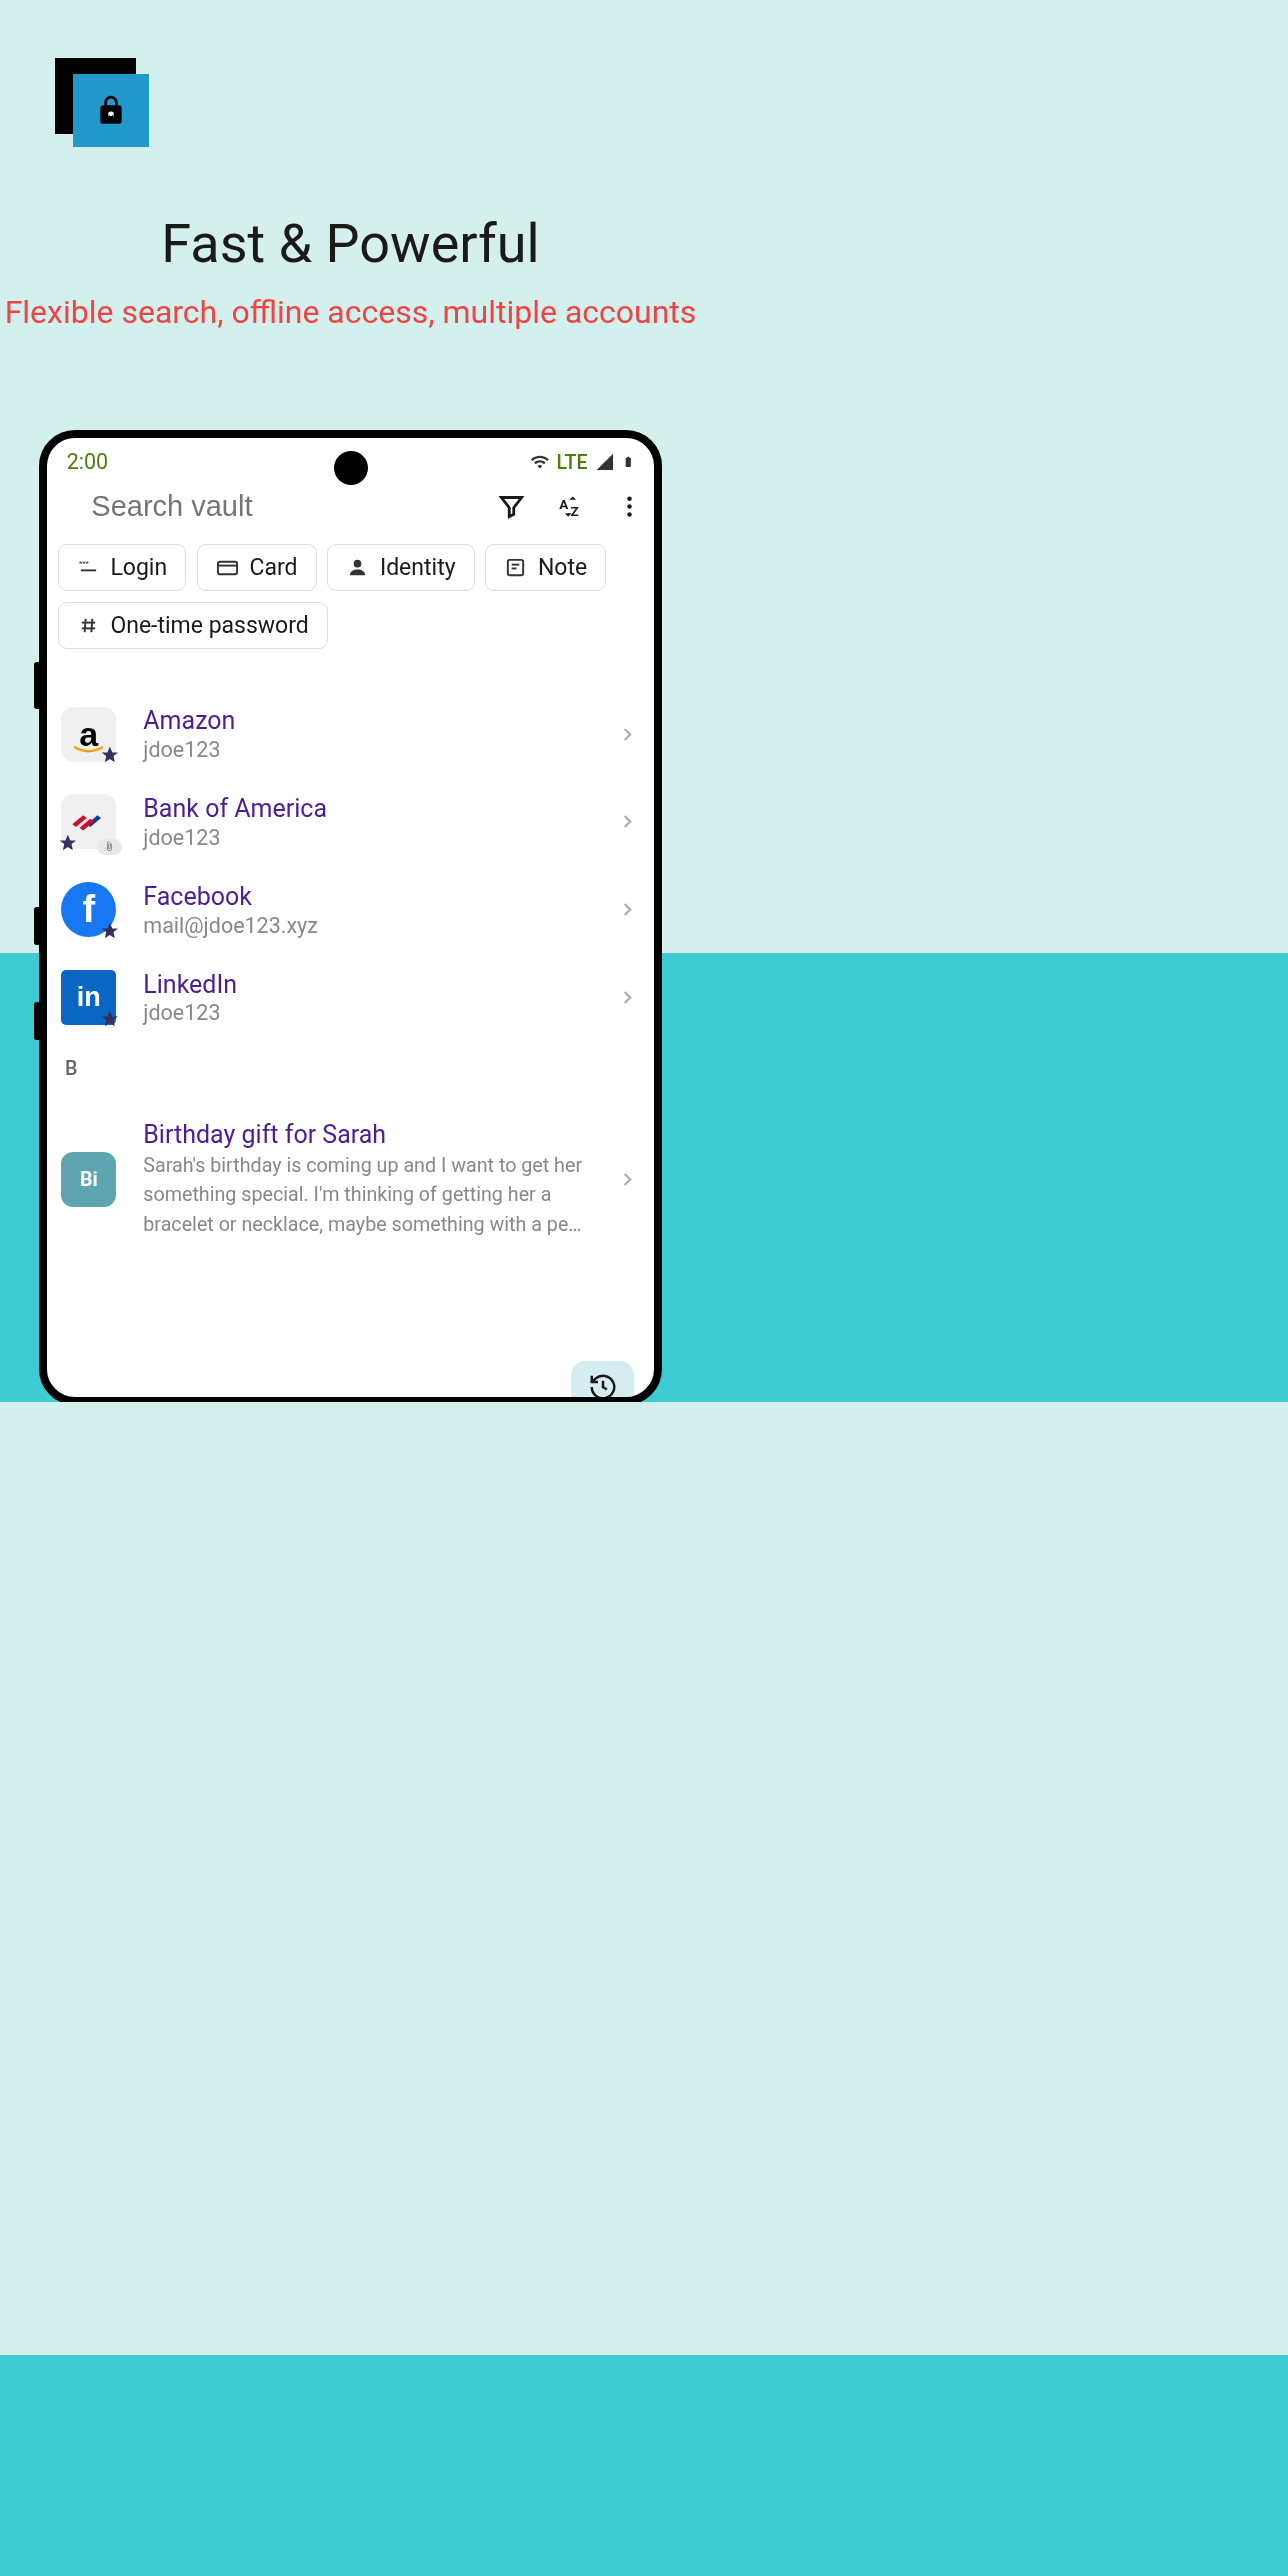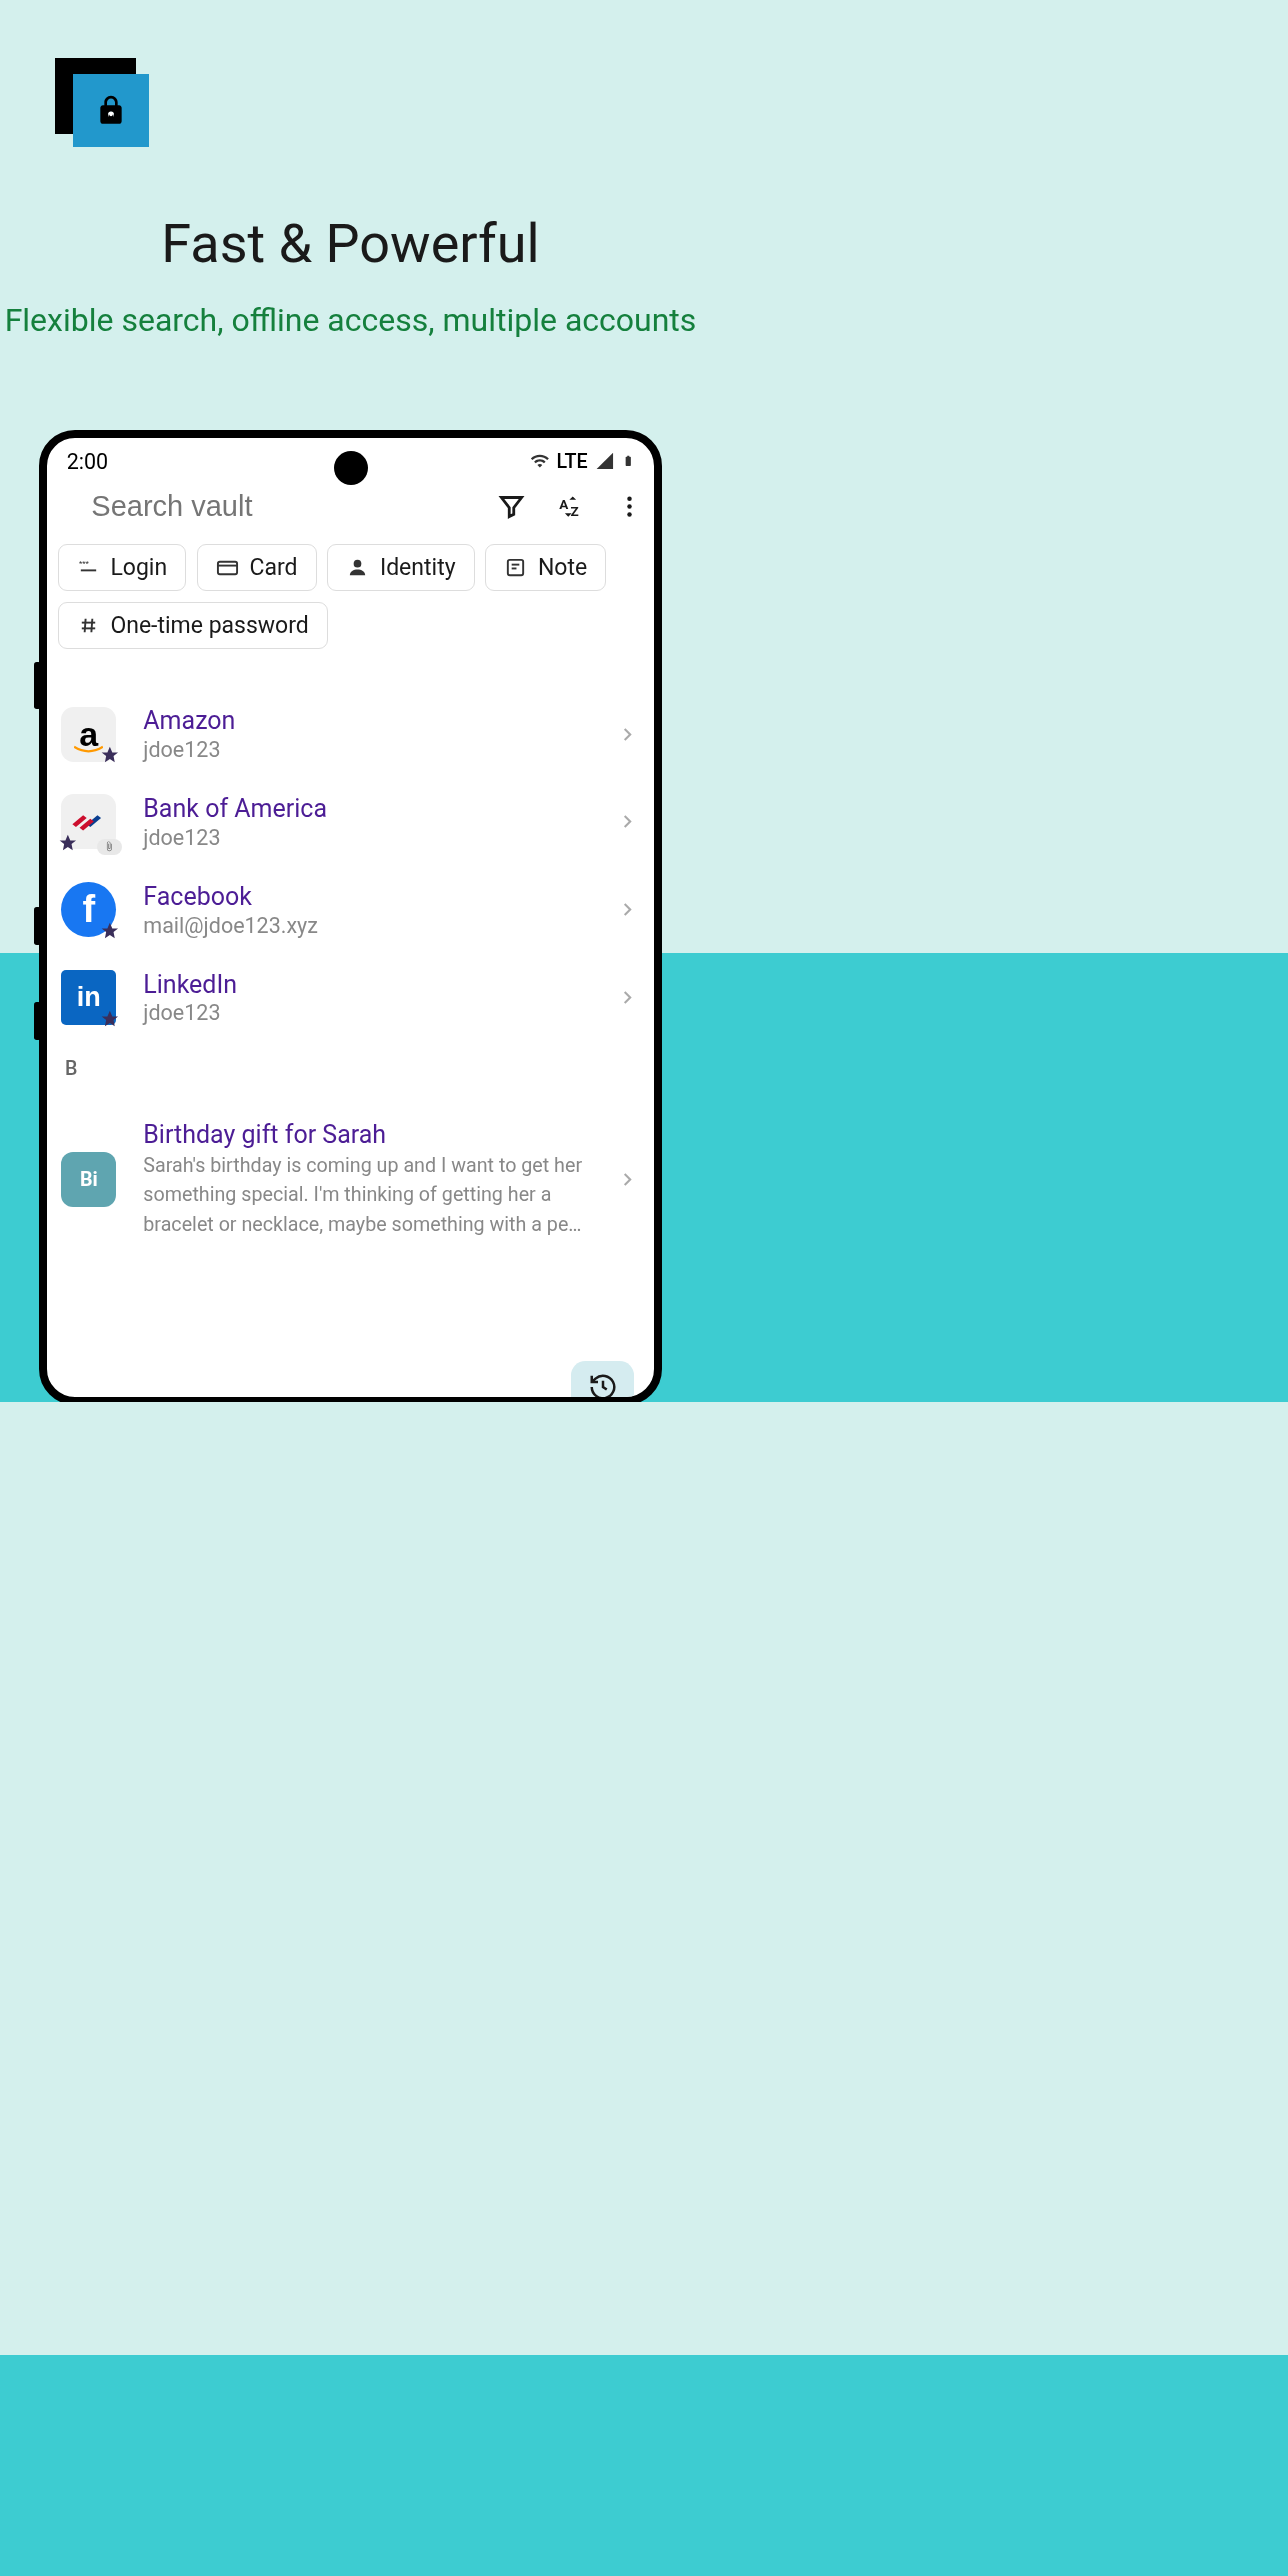--- a/index.html
+++ b/index.html
@@ -41,25 +41,25 @@
       position: absolute;
       top: 212px;
       width: 100%;
       text-align: center;
       font-size: 54px;
       font-weight: 400;
       color: #1a1a1a;
     }
     .hero-subtitle {
       position: absolute;
-      top: 300px;
+      top: 292px;
       width: 100%;
       text-align: center;
       font-size: 32px;
-      color: #15803d;
+      color: #ef4444;
       line-height: 1.25;
     }
     .phone {
       position: absolute;
       top: 430px;
       left: 39px;
       width: 623px;
       height: 975px;
       border: 8px solid #000;
       border-radius: 36px;
@@ -81,24 +81,24 @@
       position: absolute;
       background: #000;
       border-radius: 2.7px;
     }
     .sb1 { left: 34px; top: 662px; width: 7.2px; height: 47px; }
     .sb2 { left: 34px; top: 907px; width: 7.2px; height: 38px; }
     .sb3 { left: 34px; top: 1002px; width: 7.2px; height: 38px; }
     .status-bar {
       display: flex;
       justify-content: space-between;
-      align-items: center;
+      align-items: flex-end;
       padding: 10.7px 19.7px 5.4px;
       font-size: 21.5px;
-      color: #000000;
+      color: #4d7c0f;
       height: 41px;
     }
     .status-right {
       display: flex;
       align-items: center;
       gap: 7.2px;
     }
     .search-row {
       display: flex;
       align-items: center;

